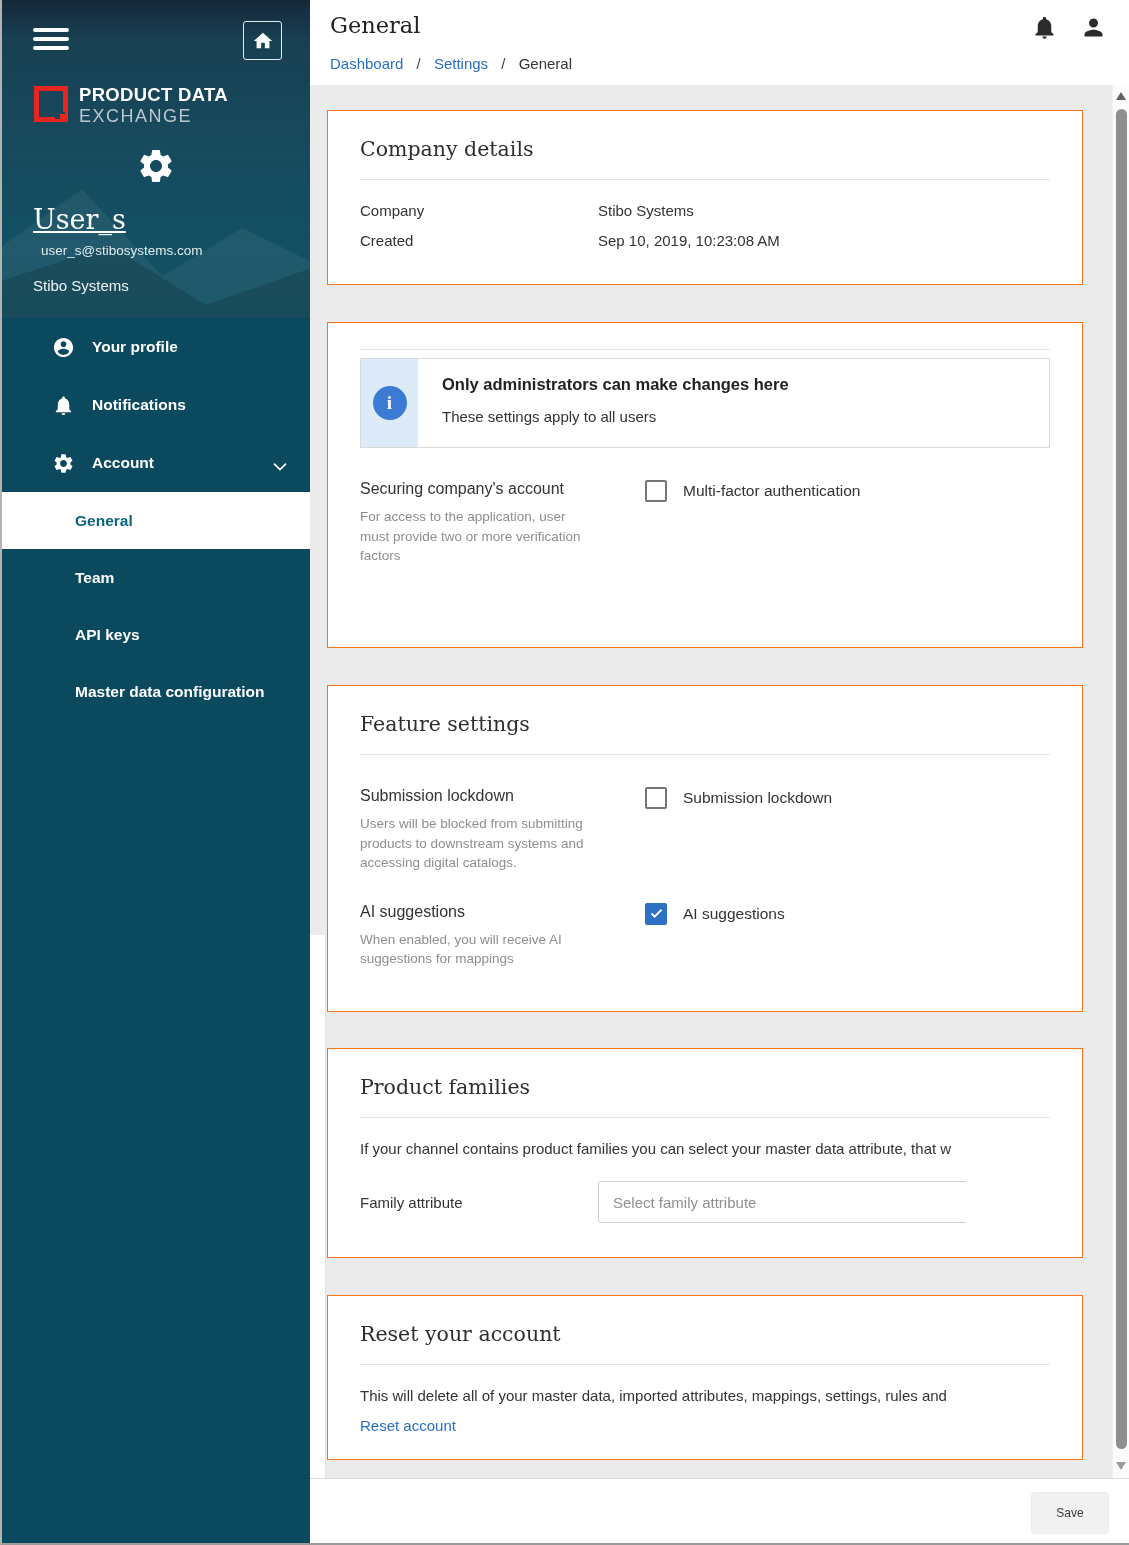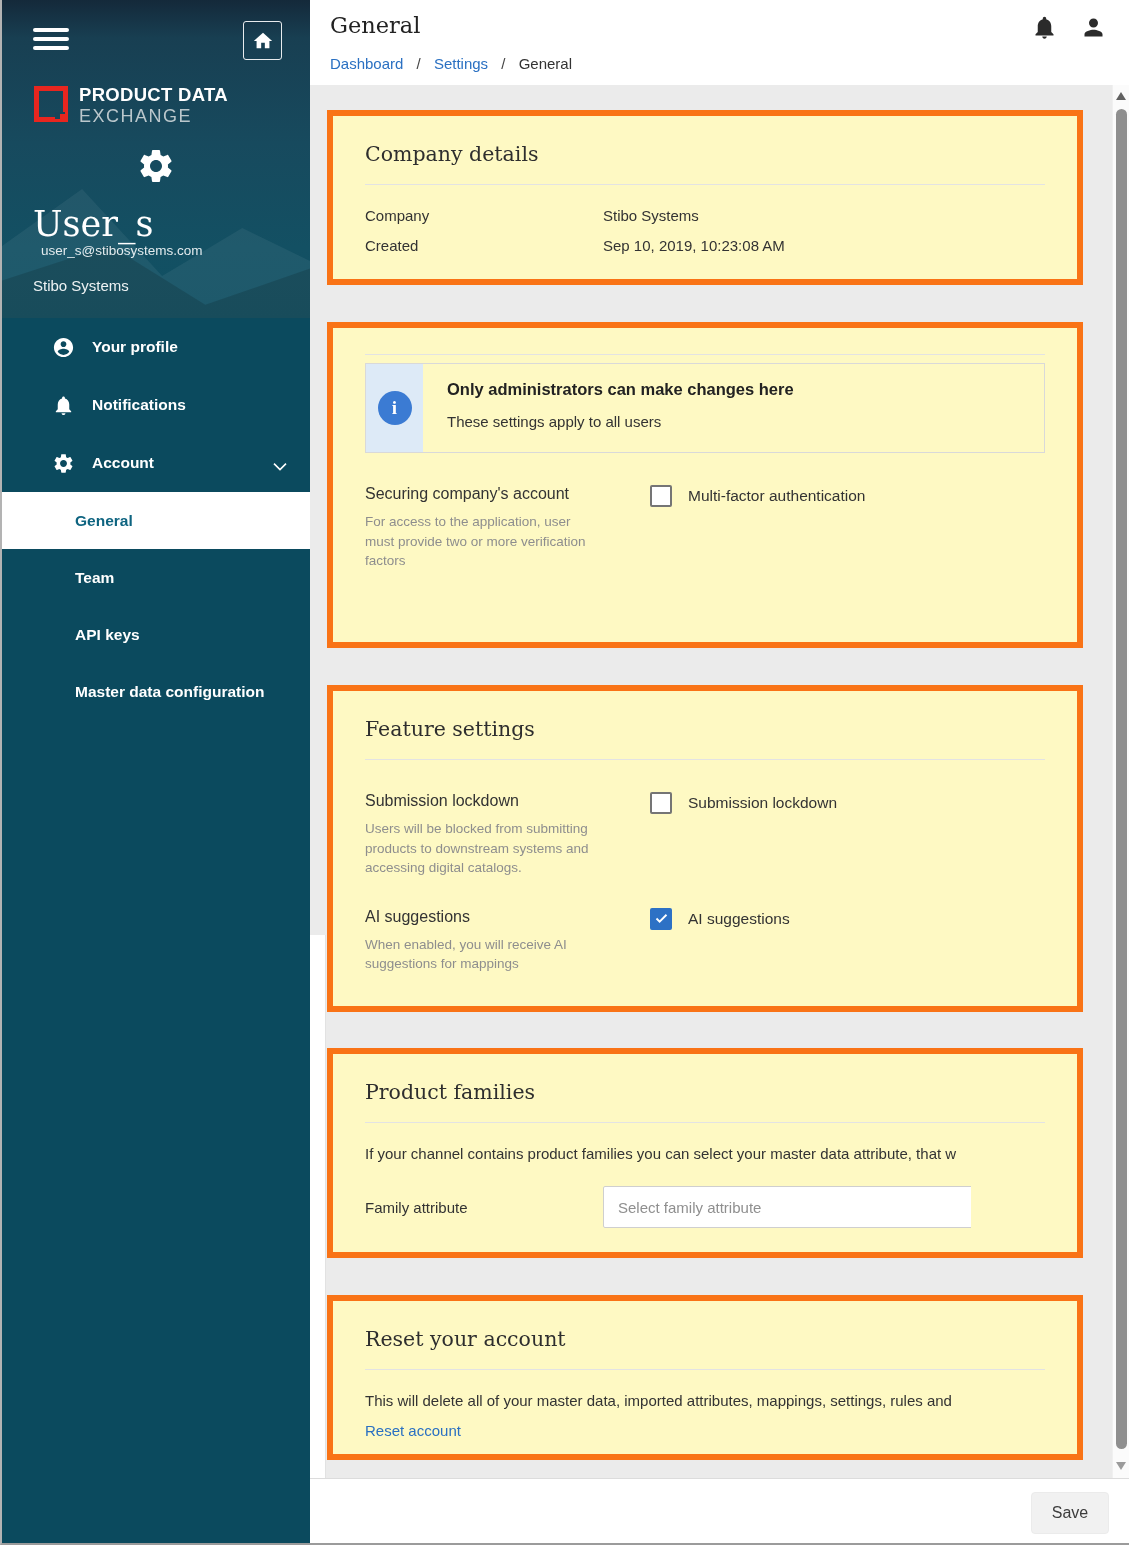--- a/index.html
+++ b/index.html
@@ -30,21 +30,21 @@
   .logo-mark { position:relative; width:34px; height:36px; border:5px solid #e8261f; margin-right:11px; margin-top:2px; }
   .logo-mark .gap { position:absolute; right:-2px; bottom:-2px; width:10px; height:7px; background:#16455a; }
   .logo-mark .dot { position:absolute; right:-3px; bottom:-3px; width:6px; height:6px; background:#e8261f; }
   .logo-text { display:flex; flex-direction:column; line-height:1.18; }
   .logo-l1 { font-size:18.5px; font-weight:700; color:#fff; letter-spacing:0.3px; }
   .logo-l2 { font-size:18px; font-weight:400; color:#bac7cc; letter-spacing:1.5px; }
 
   .hero-gear { position:absolute; left:0; right:0; top:146px; display:flex; justify-content:center; }
   .hero-gear svg { width:40px; height:40px; fill:#fff; }
 
-  .user-name { position:absolute; left:31px; top:204px; font-family:"DejaVu Serif", serif; font-size:35px; color:#fff; }
+  .user-name { position:absolute; left:31px; top:204px; font-family:"DejaVu Serif", serif; font-size:27px; color:#fff;text-decoration:underline; }
   .user-email { position:absolute; left:39px; top:243px; font-size:13.5px; color:#e3ebee; }
   .user-company { position:absolute; left:31px; top:277px; font-size:15px; color:#eef3f4; }
 
   .nav { position:absolute; top:318px; left:0; right:0; }
   .nav-item { height:58px; display:flex; align-items:center; padding-left:49px; position:relative;
           color:#fff; font-size:15.5px; font-weight:700; cursor:pointer; }
   .nav-ic { width:24px; height:24px; margin-right:17px; display:flex; align-items:center; justify-content:center; }
   .nav-ic svg { width:23px; height:23px; fill:#fff; }
   .chev { position:absolute; right:22px; top:50%; margin-top:-5px; }
   .chev svg { width:16px; height:10px; stroke:#fff; stroke-width:2.4; fill:none; }
@@ -59,21 +59,21 @@
           position:absolute; left:20px; top:12px; }
   .crumbs { position:absolute; left:20px; top:55px; font-size:15px; color:#333; }
   .crumbs a { color:#2a70c2; text-decoration:none; cursor:pointer; }
   .crumbs .sep { color:#444; margin:0 9px; }
   .top-icons { position:absolute; right:22px; top:14px; display:flex; align-items:center; gap:22px; }
   .top-icons svg { width:27px; height:27px; fill:#2b2b2b; cursor:pointer; }
 
   .content { position:relative; height:1393px; background:#ebebeb; overflow:hidden; }
   .left-white-strip { position:absolute; left:0; top:850px; bottom:0; width:16px; background:#fff; border-right:1px solid #e2e2e2; z-index:1; }
 
-  .card { position:relative; margin-left:17px; width:756px; background:#fef9c3; border:6px solid #f97316; padding:26px 32px 0 32px; z-index:2; }
+  .card { position:relative; margin-left:17px; width:756px; background:#ffffff; border:1px solid #f97316; padding:26px 32px 0 32px; z-index:2; }
   .card-1 { margin-top:25px; height:175px; }
   .card-2 { margin-top:37px; height:326px; }
   .card-3 { margin-top:37px; height:327px; }
   .card-4 { margin-top:36px; height:210px; }
   .card-5 { margin-top:37px; height:165px; }
   .card-title { font-family:"DejaVu Serif", serif; font-weight:400; font-size:20.5px; color:#2e2e2e; margin-bottom:18px; }
   .card-divider { border:none; border-top:1px solid #e3e3e3; }
 
   .kv-rows { margin-top:22px; }
   .kv-row { display:flex; font-size:15px; color:#333; margin-bottom:13px; }
@@ -111,21 +111,21 @@
   
   .sb { position:absolute; top:0; right:0; width:17px; height:100%; background:#fbfbfb; border-left:1px solid #f0f0f0; z-index:3; }
   .sb-up { position:absolute; top:7px; left:2.5px; width:0; height:0;
           border-left:5.5px solid transparent; border-right:5.5px solid transparent; border-bottom:8px solid #616161; }
   .sb-thumb { position:absolute; top:24px; bottom:29px; left:3px; width:11px; border-radius:6px; background:#8f8f8f; cursor:grab; }
   .sb-down { position:absolute; bottom:8px; left:2.5px; width:0; height:0;
           border-left:5.5px solid transparent; border-right:5.5px solid transparent; border-top:8px solid #9b9b9b; }
 
   .footer { position:relative; height:65px; background:#fff; border-top:1px solid #dcdcdc; }
   .save-btn { position:absolute; right:20px; top:13px; width:78px; height:42px; background:#f1f1f1;
-          border:1px solid #ebebeb; border-radius:4px; font-size:16px; color:#3c3c3c;
+          border:1px solid #ebebeb; border-radius:4px; font-size:12px; color:#3c3c3c;
           font-family:"Liberation Sans", sans-serif; cursor:pointer; }
 </style>
 </head>
 <body>
 
 <div class="app">
 
   <aside class="sidebar">
     <div class="hero">
       <div class="hamburger">

